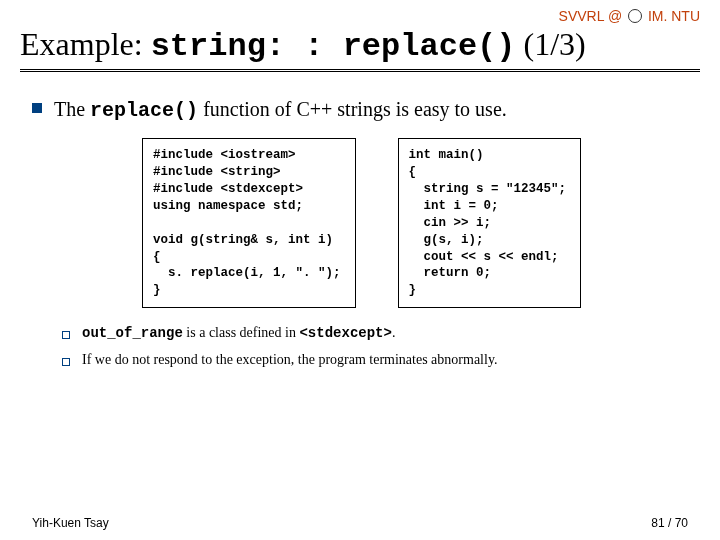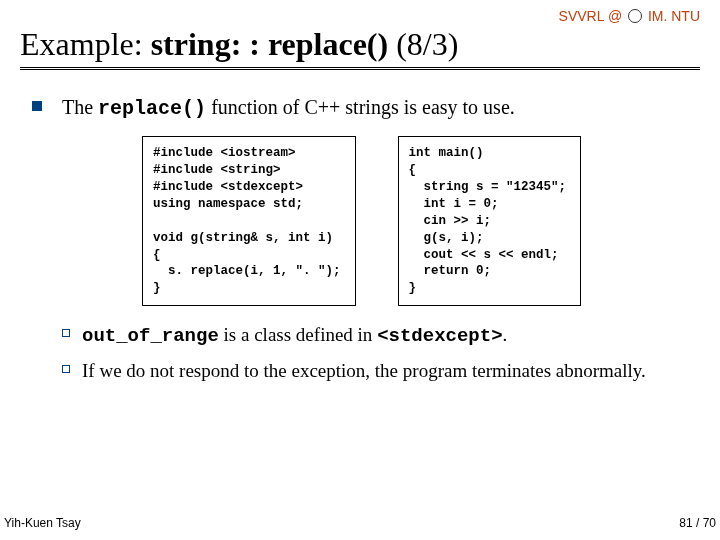--- a/index.html
+++ b/index.html
@@ -30,24 +30,24 @@
     margin: 0 2px;
   }
   .title {
     font-size: 32px;
     color: #000;
     border-bottom: 3px double #000;
     padding-bottom: 4px;
     margin-bottom: 24px;
     font-family: Verdana, Georgia, serif;
   }
-  .title .code { font-family: Liberation Serif, serif; font-weight: bold; }
+  .title .code { font-family: Liberation Mono, monospace; font-weight: bold; }
   .bullets { list-style: none; padding-left: 12px; }
   .b1 { margin-bottom: 16px; }
-  .b1-row { display: flex; align-items: flex-start; gap: 20px; }
+  .b1-row { display: flex; align-items: flex-start; gap: 12px; }
   .sq {
     width: 10px; height: 10px;
     background: #004080;
     margin-top: 7px;
     flex: 0 0 auto;
   }
   .sq-outline {
     width: 8px; height: 8px;
     border: 1.2px solid #004080;
     background: #fff;
@@ -74,48 +74,48 @@
     font-size: 12.5px;
     line-height: 1.35;
     white-space: pre;
   }
   .sub-bullets {
     list-style: none;
     padding-left: 30px;
     margin-top: 8px;
   }
   .sub-bullets .b1-row { margin-bottom: 8px; gap: 12px; }
-  .sub-bullets .b1-text { font-size: 19px; }
+  .sub-bullets .b1-text { font-size: 14px; }
   .footer {
     position: absolute;
     left: 0; right: 0;
     bottom: 10px;
     display: flex;
     justify-content: space-between;
     align-items: center;
-    padding: 0 4px;
+    padding: 0 32px;
     font-family: Arial, sans-serif;
     font-size: 12px;
     color: #000;
     gap: 43px;
   }
   .footer .center { position: absolute; left: 50%; transform: translateX(-50%); }
 </style>
 </head>
 <body>
 
 <div class="header-meta">
   <span>SVVRL</span>
   <span>@</span>
   <span class="logo-circle"></span>
   <span>IM. NTU</span>
 </div>
 
 <div class="title">
-  <span>Example: </span><span class="code">string: : replace()</span><span> (8/3)</span>
+  <span>Example: </span><span class="code">string: : replace()</span><span> (1/3)</span>
 </div>
 
 <ul class="bullets">
   <li class="b1">
     <div class="b1-row">
       <span class="sq"></span>
       <span class="b1-text">
         <span>The </span><span class="code bold">replace()</span><span> function of C++ strings is easy to use.</span>
       </span>
     </div>

